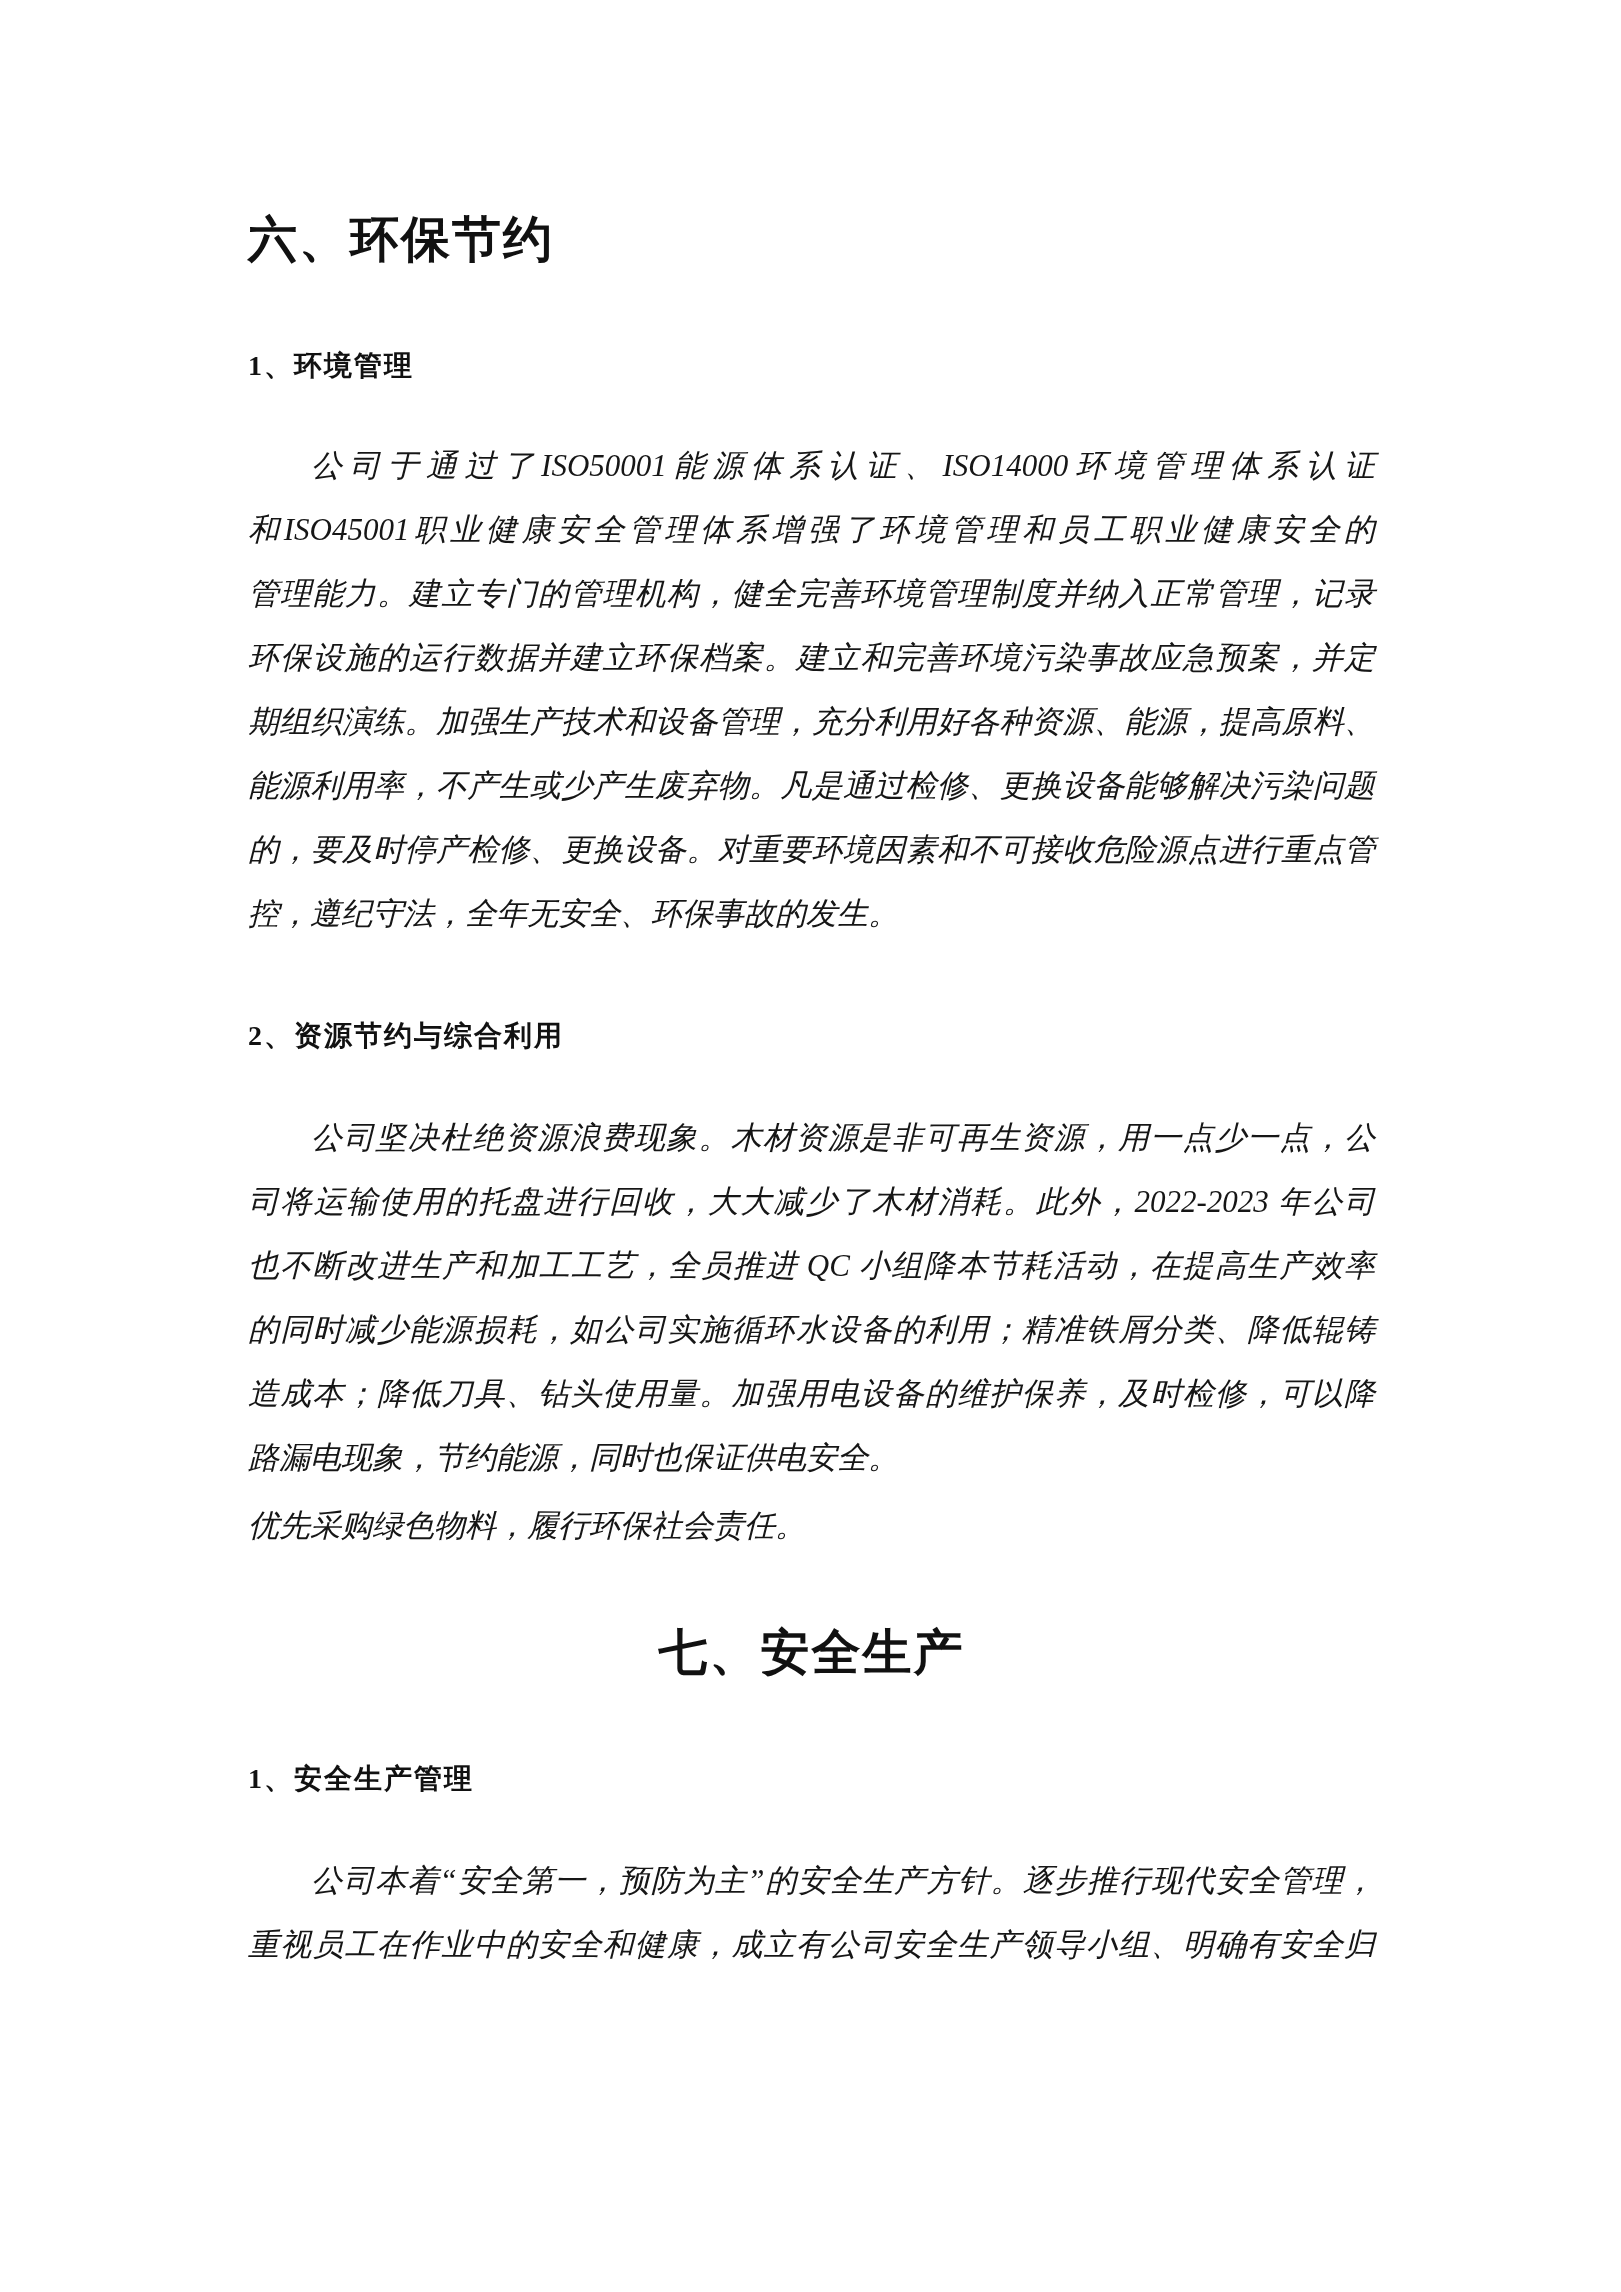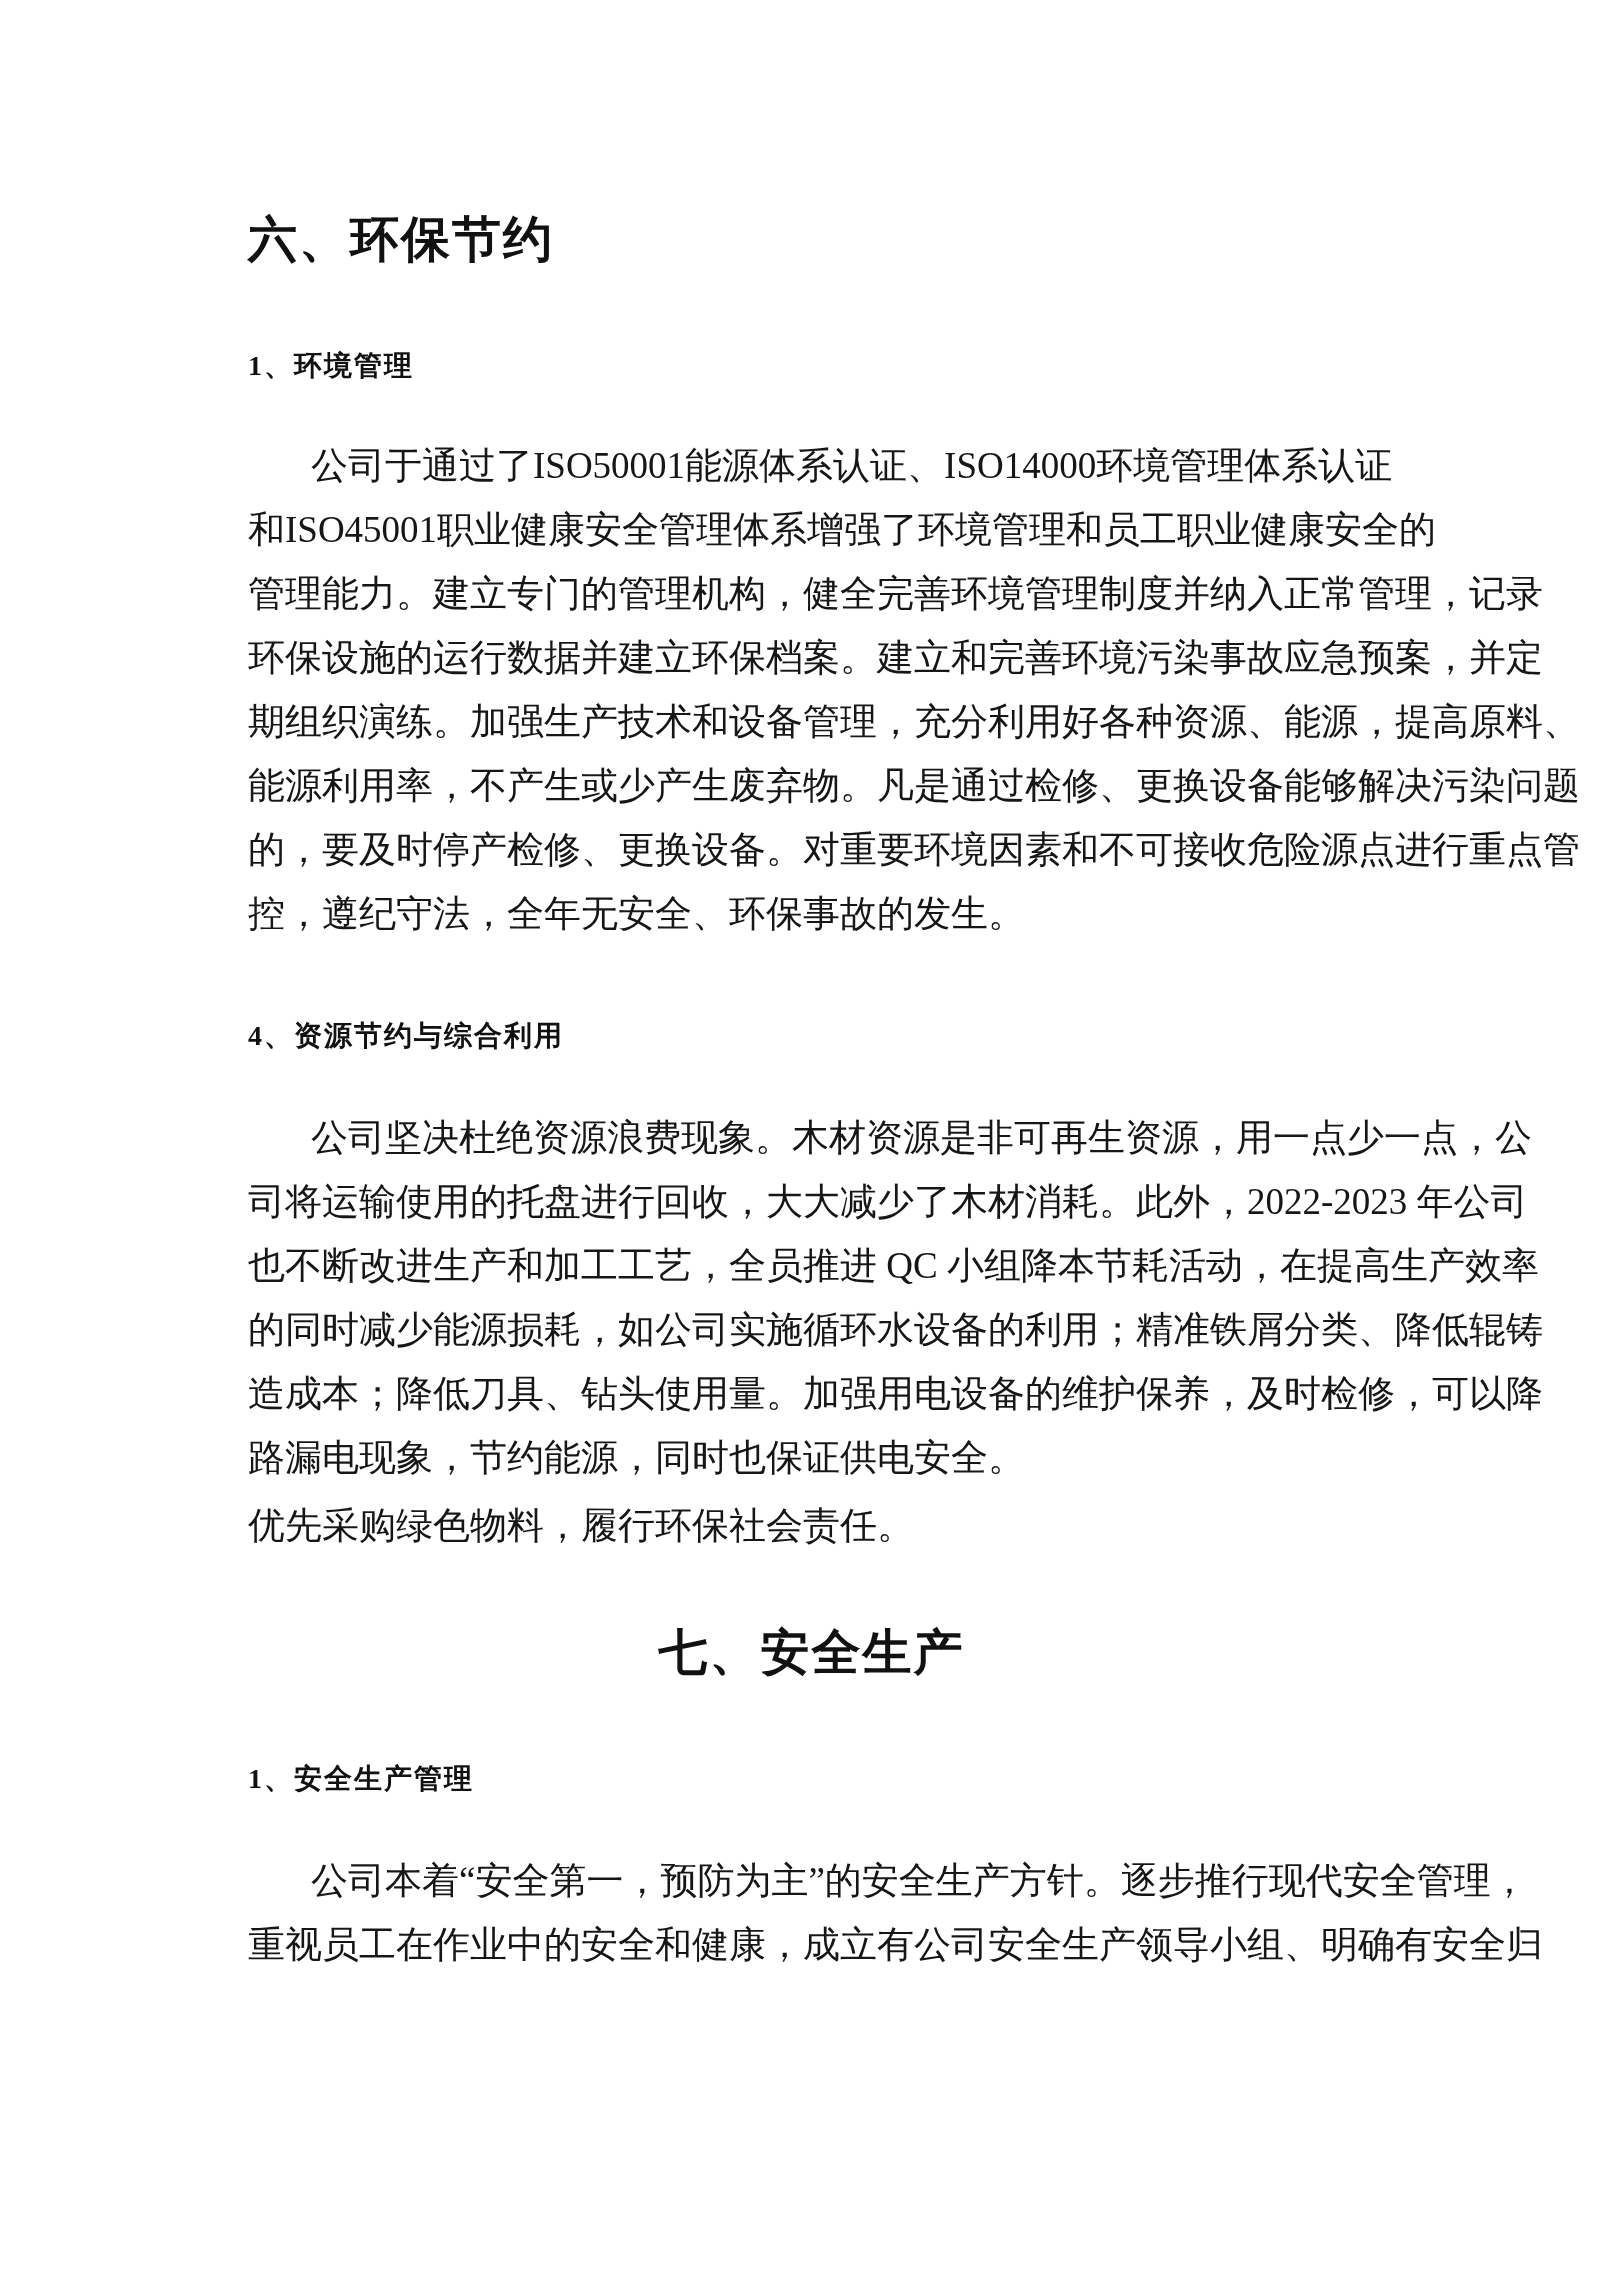--- a/index.html
+++ b/index.html
@@ -35,26 +35,27 @@
     font-size: 28px;
     line-height: 51px;
     letter-spacing: 2px;
     margin: 0;
     color: #111111;
   }
   .para {
     margin: 0;
   }
   .line {
-    font-size: 37px;
+    font-size: 31px;
     line-height: 64px;
     text-align: justify;
     text-align-last: justify;
     text-justify: inter-character;
     white-space: nowrap;
+    font-style: italic;
   }
   .line.lastline {
     text-align-last: left;
   }
   .line.indent {
     padding-left: 63px;
   }
   
   .mt78 { margin-top: 76px; }
   .mt65 { margin-top: 64px; }
@@ -76,21 +77,21 @@
     <div class="line indent">公司于通过了ISO50001能源体系认证、ISO14000环境管理体系认证</div>
     <div class="line">和ISO45001职业健康安全管理体系增强了环境管理和员工职业健康安全的</div>
     <div class="line">管理能力。建立专门的管理机构，健全完善环境管理制度并纳入正常管理，记录</div>
     <div class="line">环保设施的运行数据并建立环保档案。建立和完善环境污染事故应急预案，并定</div>
     <div class="line">期组织演练。加强生产技术和设备管理，充分利用好各种资源、能源，提高原料、</div>
     <div class="line">能源利用率，不产生或少产生废弃物。凡是通过检修、更换设备能够解决污染问题</div>
     <div class="line">的，要及时停产检修、更换设备。对重要环境因素和不可接收危险源点进行重点管</div>
     <div class="line lastline">控，遵纪守法，全年无安全、环保事故的发生。</div>
   </div>
 
-  <h2 class="h2 mt65">4、资源节约与综合利用</h2>
+  <h2 class="h2 mt65">2、资源节约与综合利用</h2>
 
   <div class="para mt46">
     <div class="line indent">公司坚决杜绝资源浪费现象。木材资源是非可再生资源，用一点少一点，公</div>
     <div class="line">司将运输使用的托盘进行回收，大大减少了木材消耗。此外，2022-2023 年公司</div>
     <div class="line">也不断改进生产和加工工艺，全员推进 QC 小组降本节耗活动，在提高生产效率</div>
     <div class="line">的同时减少能源损耗，如公司实施循环水设备的利用；精准铁屑分类、降低辊铸</div>
     <div class="line">造成本；降低刀具、钻头使用量。加强用电设备的维护保养，及时检修，可以降</div>
     <div class="line lastline">路漏电现象，节约能源，同时也保证供电安全。</div>
   </div>
 

